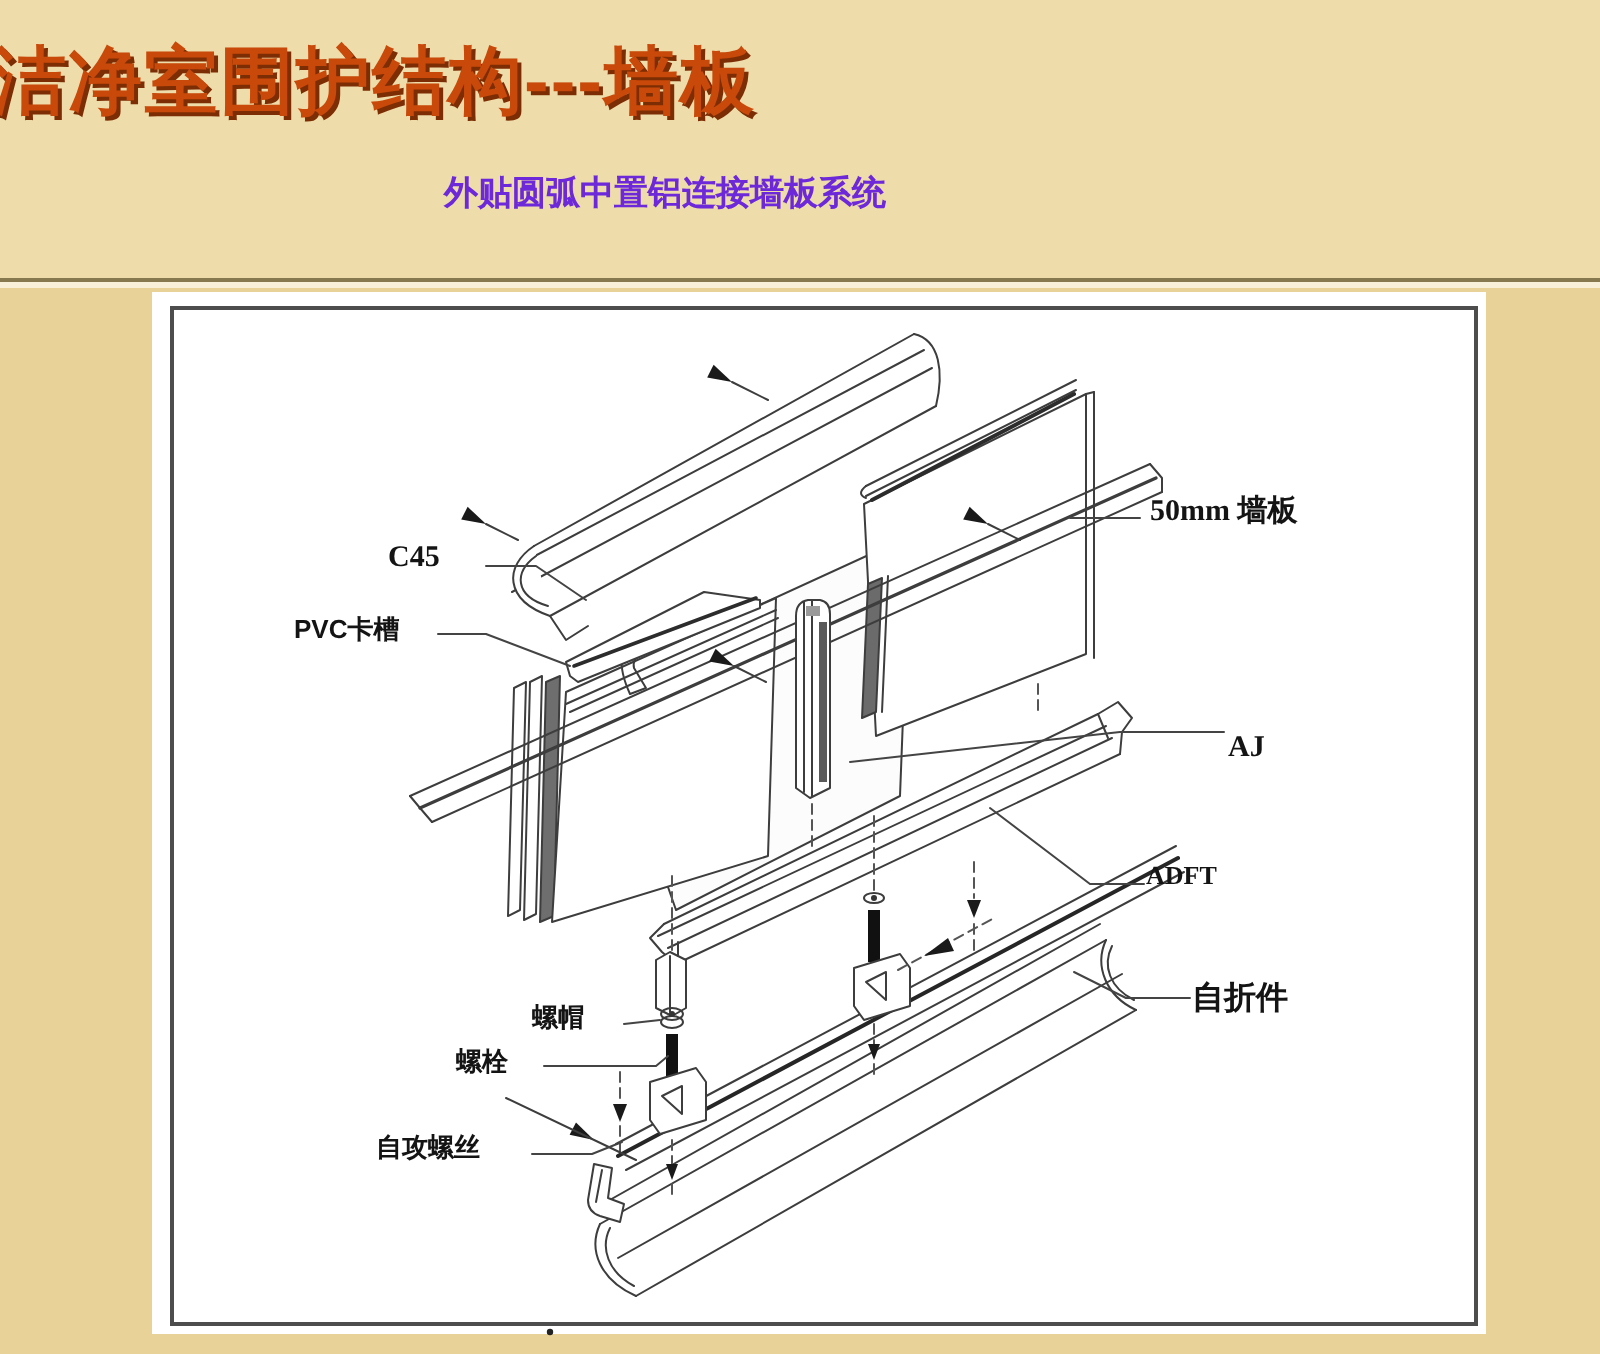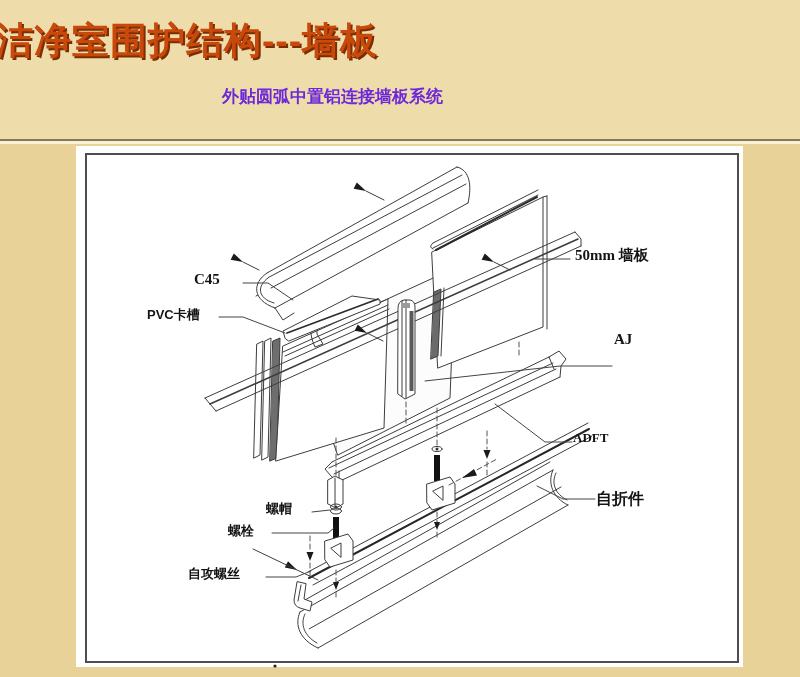--- a/index.html
+++ b/index.html
@@ -213,20 +213,20 @@
       <path d="M272,533 L328,533 L334,528"></path>
       <path d="M266,577 L296,577 L311,571"></path>
     </g>
 
     <circle cx="275" cy="666" r="1.6" fill="#222" stroke="none"></circle>
   </svg>
 
   <div class="dlabel lat" style="left:194px;top:271px;">C45</div>
   <div class="dlabel cjk" style="left:147px;top:306px;">PVC卡槽</div>
   <div class="dlabel lat" style="left:575px;top:246px;">50mm 墙板</div>
-  <div class="dlabel lat" style="left:614px;top:331px;">AJ</div>
+  <div class="dlabel lat" style="left:614px;top:366px;">AJ</div>
   <div class="dlabel lat" style="left:573px;top:430px;font-size:13px;">ADFT</div>
   <div class="dlabel cjk cjk-lg" style="left:596px;top:489px;">自折件</div>
   <div class="dlabel cjk" style="left:266px;top:500px;">螺帽</div>
   <div class="dlabel cjk" style="left:228px;top:522px;">螺栓</div>
   <div class="dlabel cjk" style="left:188px;top:565px;">自攻螺丝</div>
 
 </div>
 
 </body></html>

